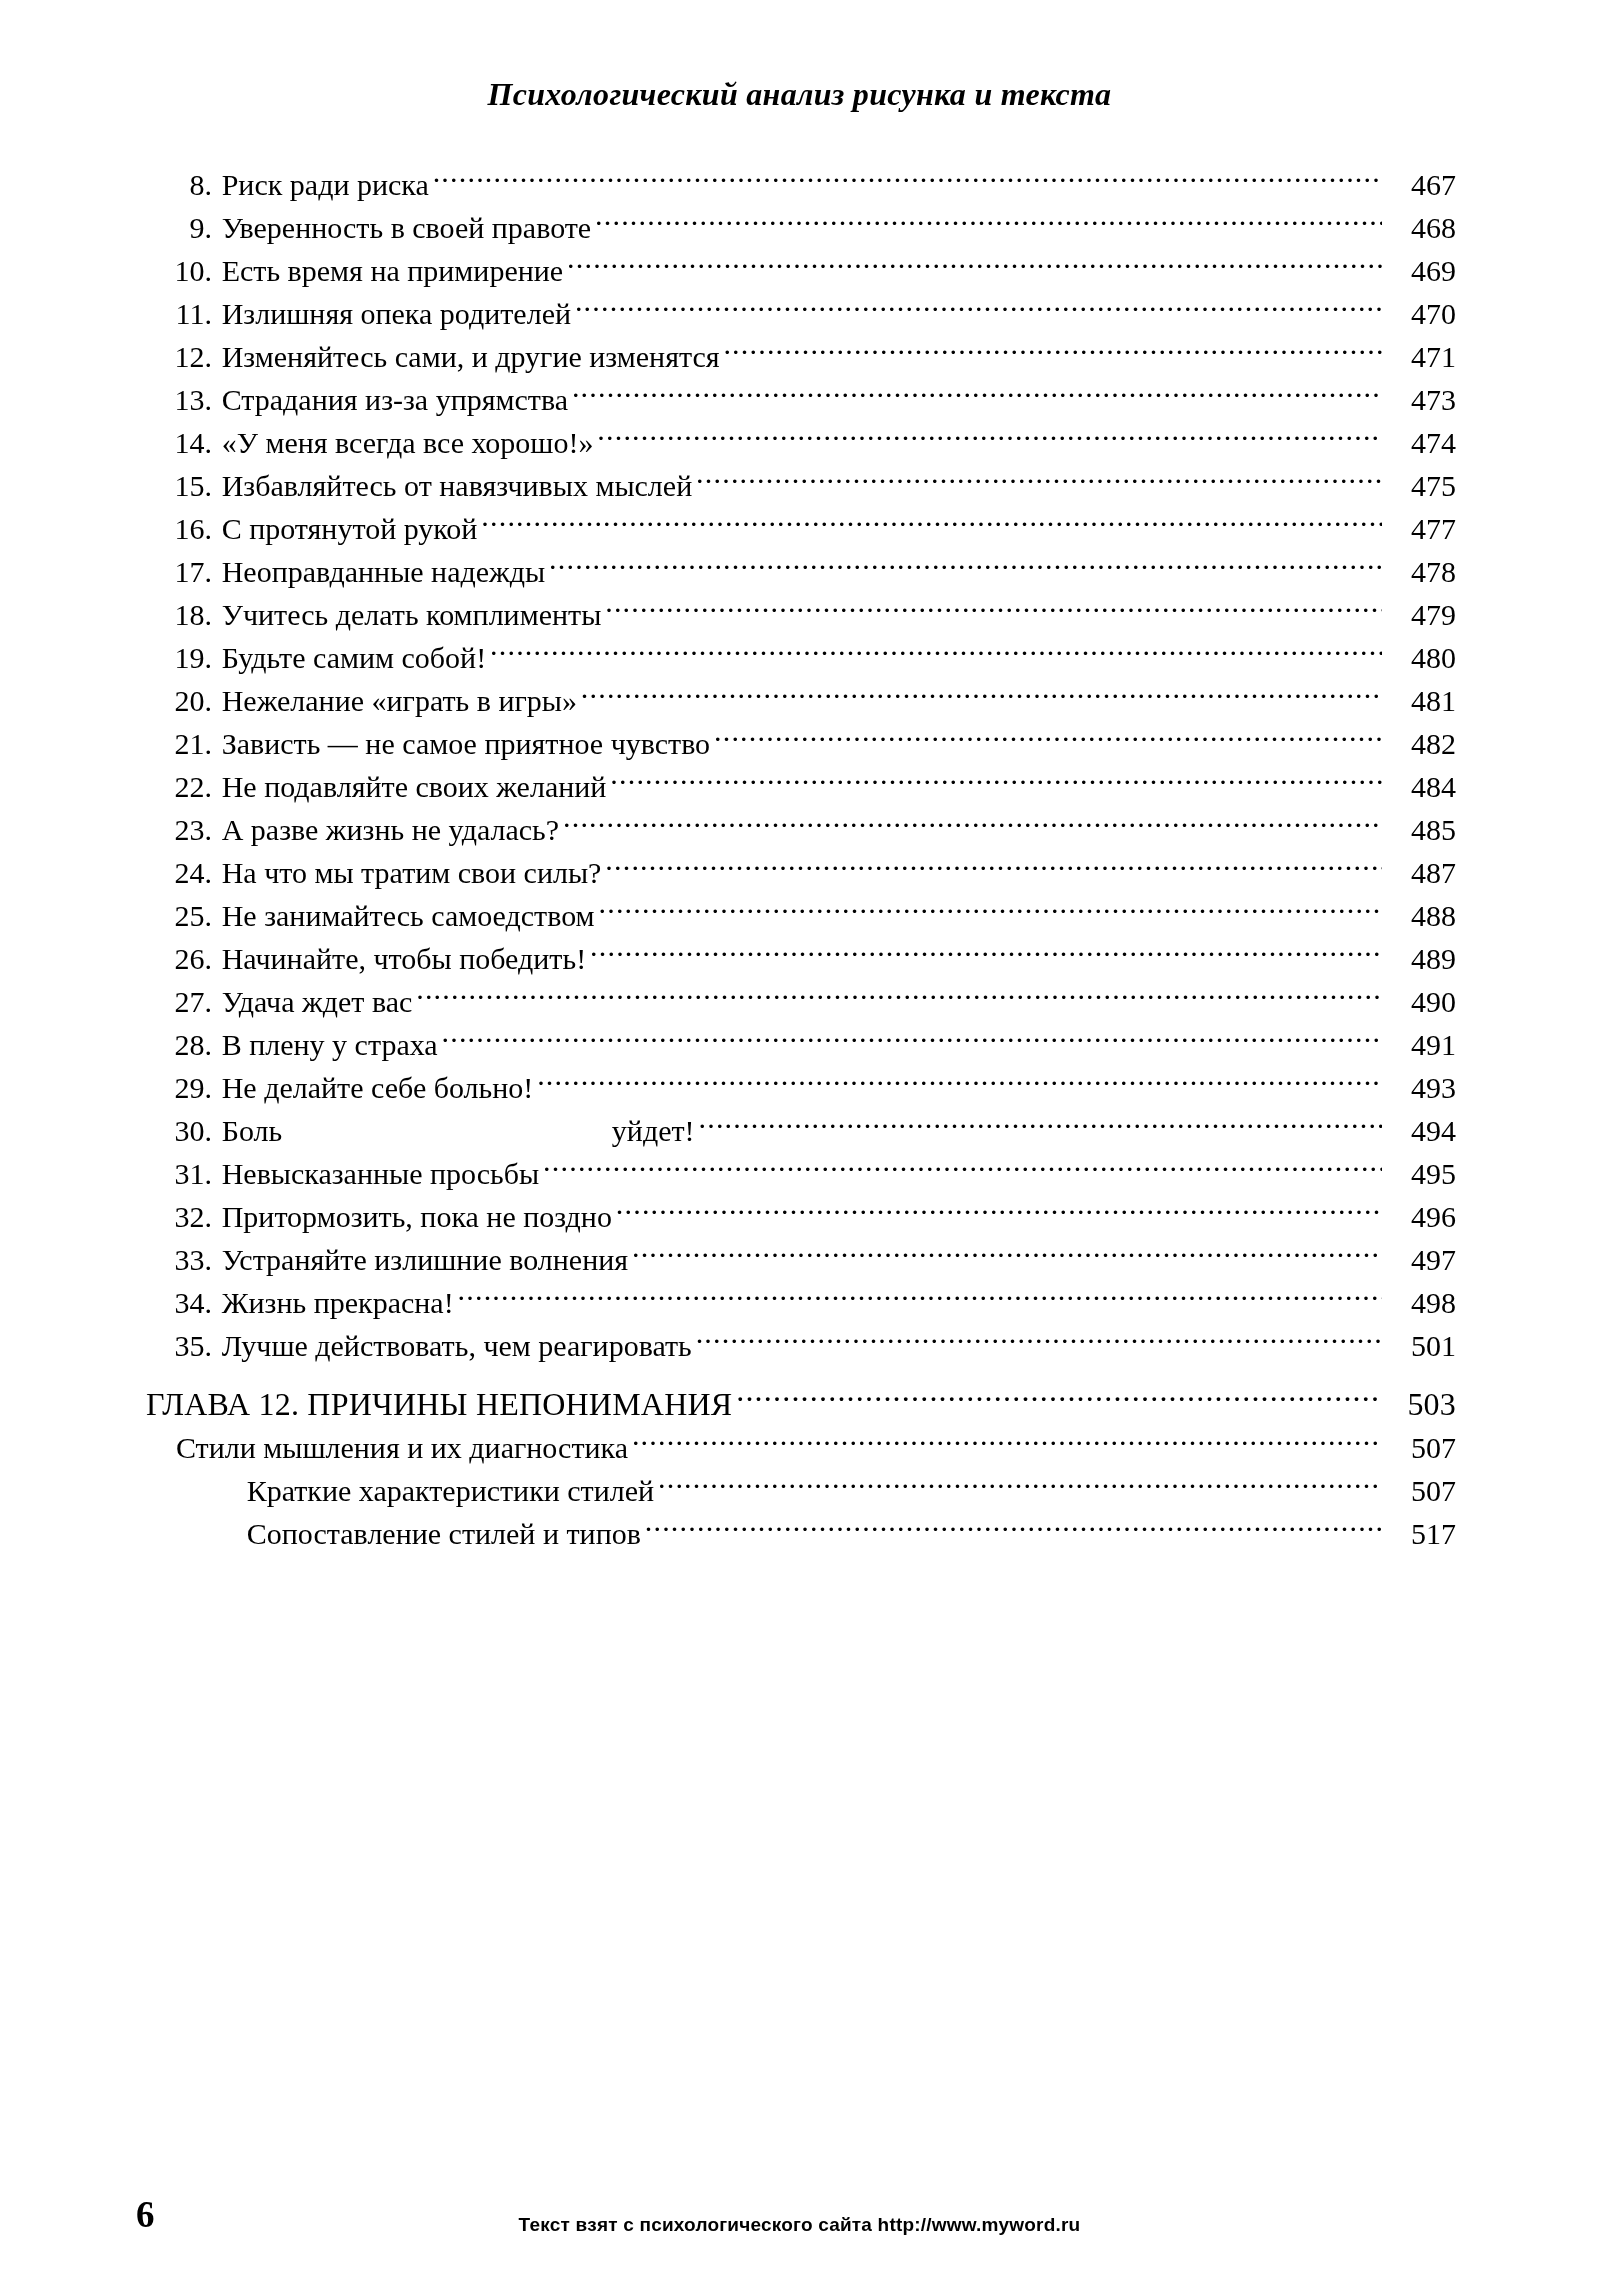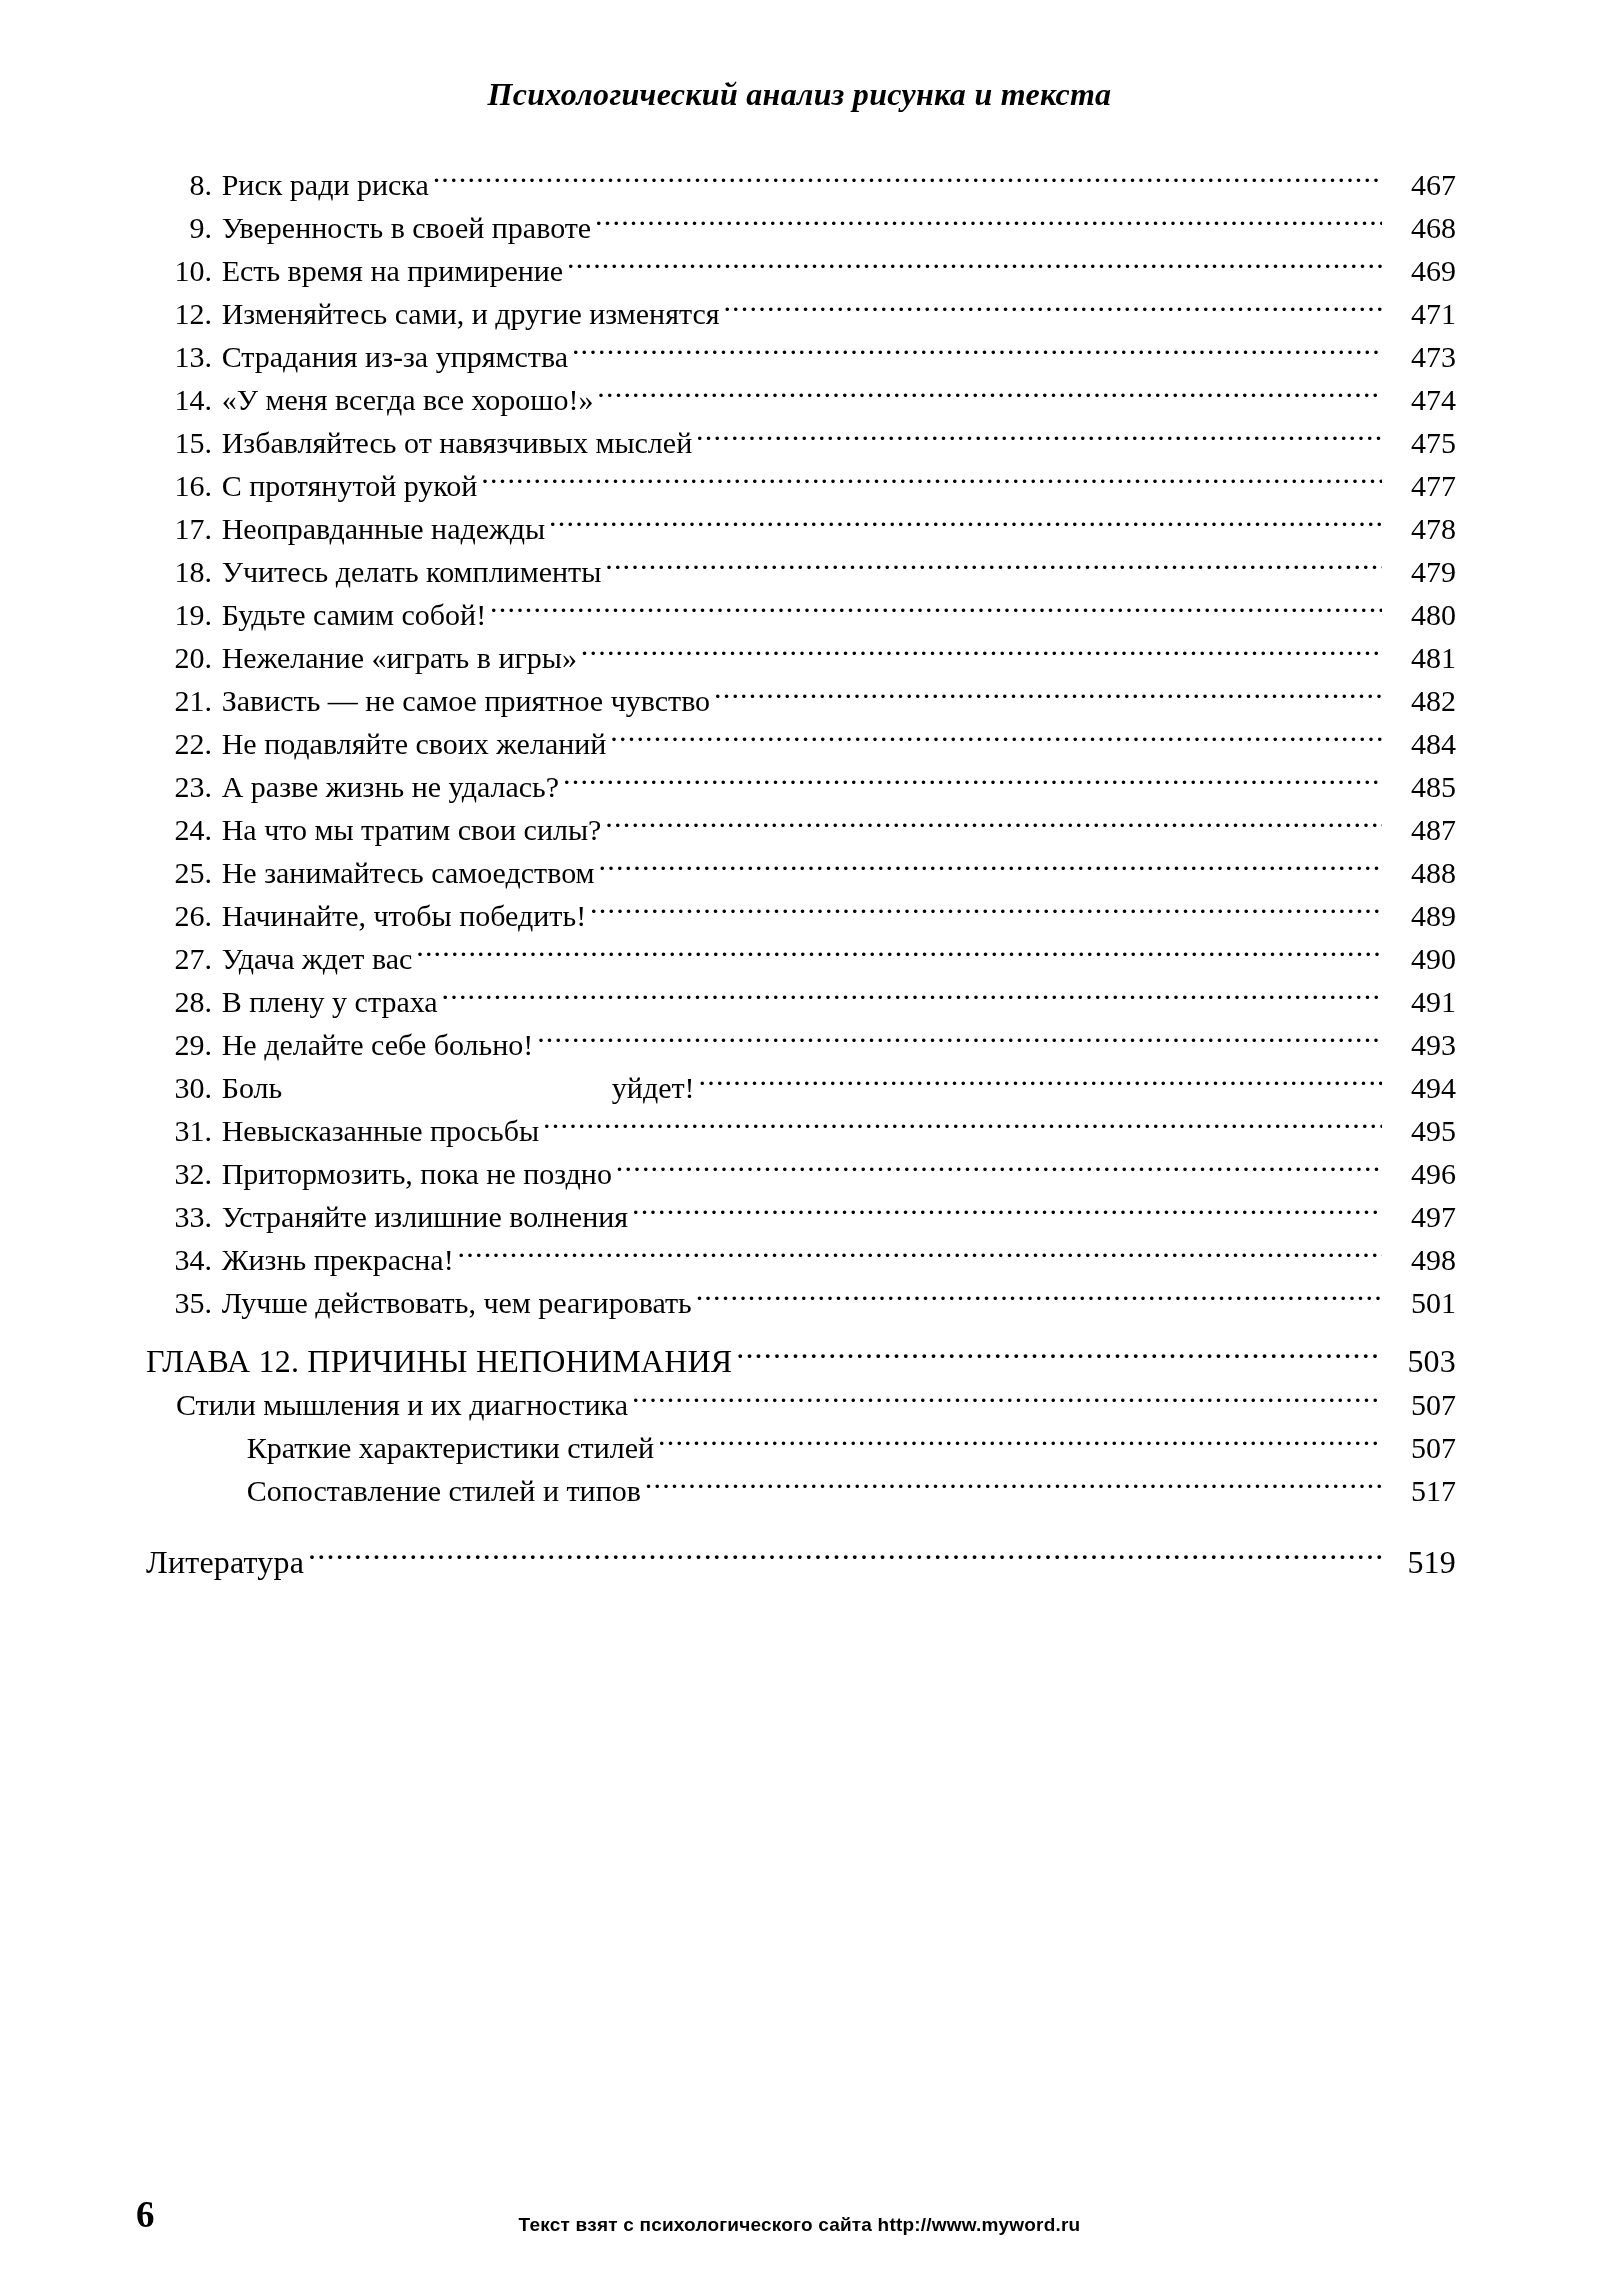--- a/index.html
+++ b/index.html
@@ -163,20 +163,26 @@
       <span class="leader"></span>
       <span class="page-no">468</span>
     </div>
     <div class="toc-row numbered">
       <span class="num">10.</span>
       <span class="title">Есть время на примирение</span>
       <span class="leader"></span>
       <span class="page-no">469</span>
     </div>
     <div class="toc-row numbered">
+      <span class="num">11.</span>
+      <span class="title">Излишняя опека родителей</span>
+      <span class="leader"></span>
+      <span class="page-no">470</span>
+    </div>
+    <div class="toc-row numbered">
       <span class="num">12.</span>
       <span class="title">Изменяйтесь сами, и другие изменятся</span>
       <span class="leader"></span>
       <span class="page-no">471</span>
     </div>
     <div class="toc-row numbered">
       <span class="num">13.</span>
       <span class="title">Страдания из-за упрямства</span>
       <span class="leader"></span>
       <span class="page-no">473</span>
@@ -334,25 +340,20 @@
       <span class="title">Краткие характеристики стилей</span>
       <span class="leader"></span>
       <span class="page-no">507</span>
     </div>
     <div class="toc-row level3">
       <span class="title">Сопоставление стилей и типов</span>
       <span class="leader"></span>
       <span class="page-no">517</span>
     </div>
 
-    <div class="toc-row chapter lit">
-      <span class="title">Литература</span>
-      <span class="leader"></span>
-      <span class="page-no">519</span>
-    </div>
 
   </div>
 
   <div class="footer">
     <div class="folio">6</div>
     <div class="footer-note">Текст взят с психологического сайта http://www.myword.ru</div>
   </div>
 
 </div>
 

